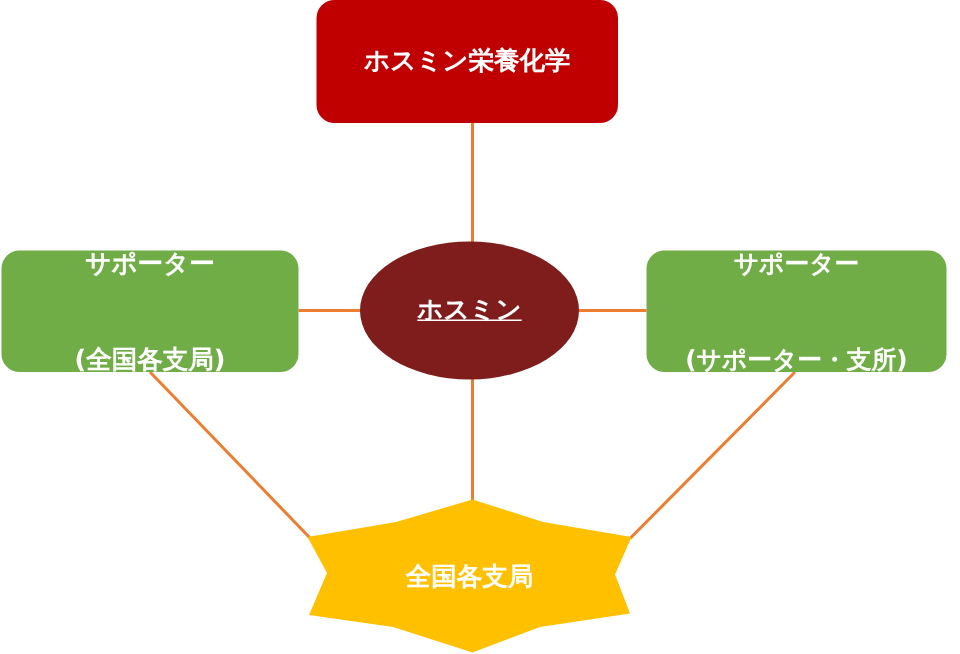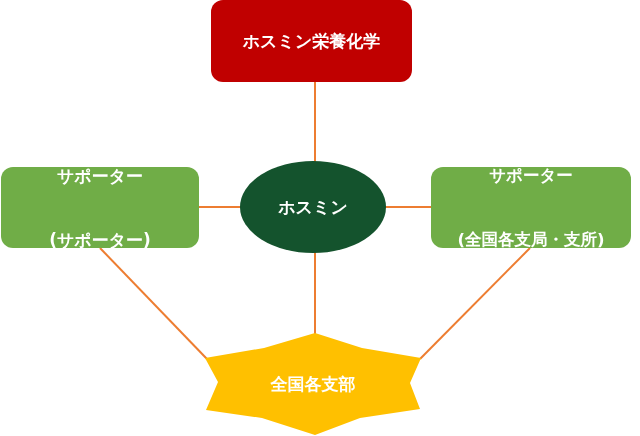--- a/index.html
+++ b/index.html
@@ -31,27 +31,27 @@
   <line x1="530" y1="248" x2="420" y2="359" stroke="#ed7d31" stroke-width="2"></line>
   <polygon points="315,333 362,348 421,358 410,383 420,409 360,418 315,435 262,418 206,410 218,382 205,358 264,348" fill="#ffc000"></polygon>
 </svg>
 
 <div id="supplier" class="node box" style="background:#c00000;">
   <span>ホスミン栄養化学</span>
 </div>
 
 <div id="sup-left" class="node box" style="background:#70ad47;">
   <span>サポーター</span>
-  <span>(サポーター)</span>
+  <span>(全国各支局)</span>
 </div>
 
 <div id="sup-right" class="node box" style="background:#70ad47;">
   <span>サポーター</span>
-  <span>(全国各支局・支所)</span>
+  <span>(サポーター・支所)</span>
 </div>
 
-<div id="hq" class="node" style="background:#14532d;">
+<div id="hq" class="node" style="background:#7f1d1d;text-decoration:underline;">
   <span>ホスミン</span>
 </div>
 
 <div id="event-label">
-  <span>全国各支部</span>
+  <span>全国各支局</span>
 </div>
 
 </body></html>

